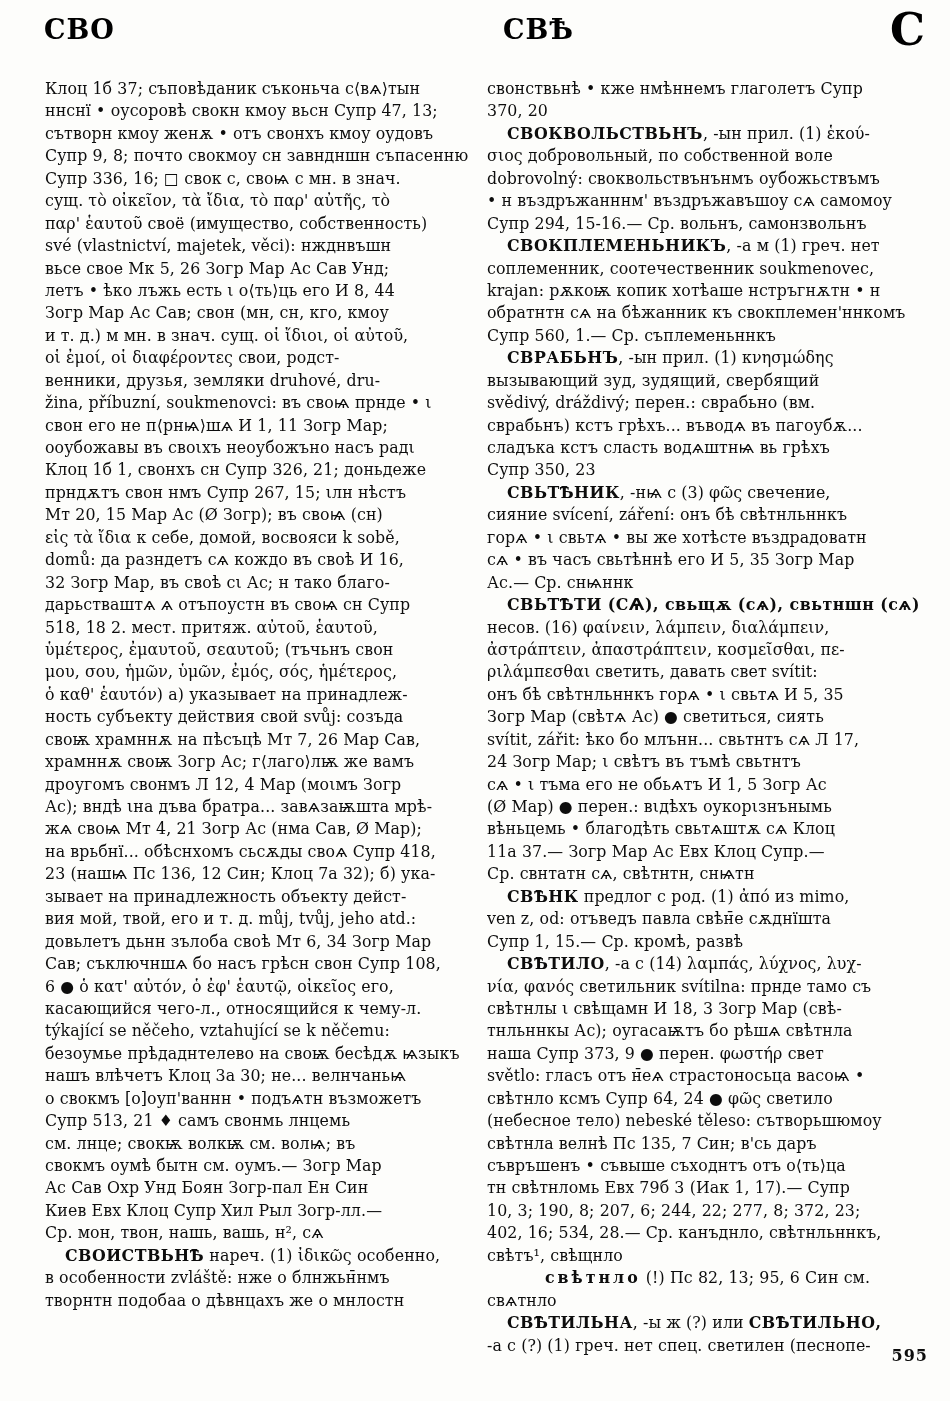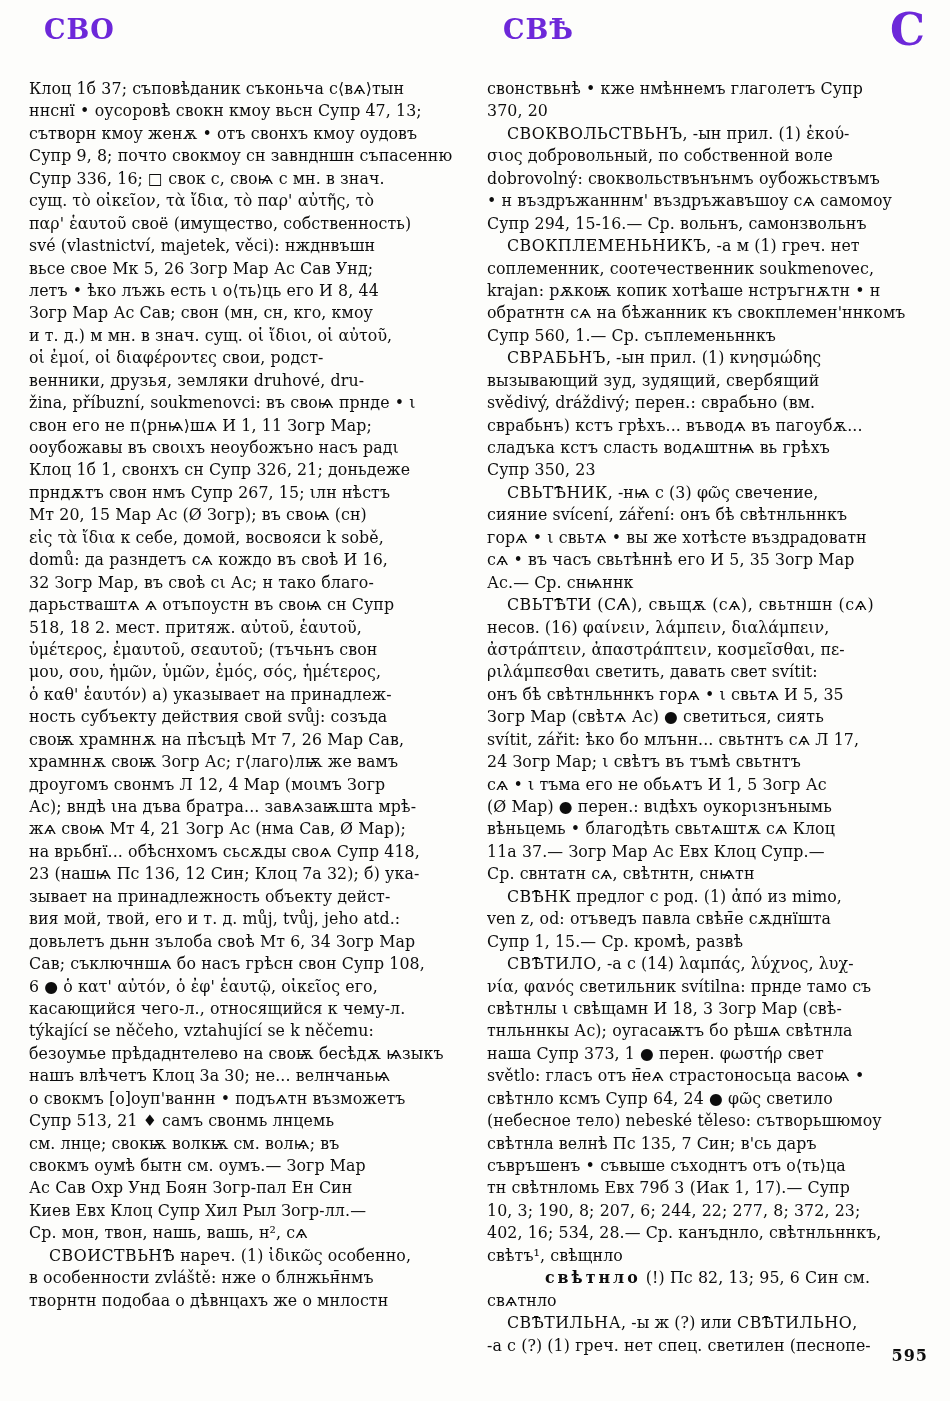--- a/index.html
+++ b/index.html
@@ -9,46 +9,46 @@
     color:#0d0d0d;
     font-family:"DejaVu Serif","DejaVu Sans",serif;
     position:relative;
     overflow:hidden;
   }
   .runhead{
     position:absolute;top:14px;
     font-weight:bold;
     font-size:27px;
     letter-spacing:1px;
-    color:#6d28d9;
+    color:#000000;
   }
   #rh-left{left:44px;}
   #rh-center{left:503px;}
   #rh-right{
     right:24px;top:4px;
     font-size:44px;
     font-weight:bold;
   }
   .col{
     position:absolute;
     top:78px;
     width:441px;
     height:1290px;
     overflow:hidden;
   }
-  #col-left{left:29px;}
+  #col-left{left:45px;}
   #col-right{left:487px;}
   .line{
     height:22.45px;
     line-height:22.45px;
     font-size:15.8px;
     white-space:nowrap;
     letter-spacing:0.1px;
   }
-  .line .b{font-weight:normal;letter-spacing:0.5px;}
+  .line .b{font-weight:bold;letter-spacing:0.5px;}
   .line .lsp{font-weight:bold;letter-spacing:3px;}
   .ind1{text-indent:20px;}
   .ind2{text-indent:58px;}
   #page-number{
     position:absolute;
     top:1346px;right:22px;
     font-size:16px;
     font-weight:bold;
     letter-spacing:1px;
   }
@@ -157,21 +157,21 @@
     <div class="line">вѣньцемь • благодѣть свьтѧштѫ сѧ Клоц</div>
     <div class="line">11а 37.— Зогр Мар Ас Евх Клоц Супр.—</div>
     <div class="line">Ср. свнтатн сѧ, свѣтнтн, снѩтн</div>
     <div class="line ind1"><span class="b">СВѢНК</span><span> предлог с род. (1) ἀπό из mimo,</span></div>
     <div class="line">ven z, od: отъведъ павла свѣн̄е сѫднїшта</div>
     <div class="line">Супр 1, 15.— Ср. кромѣ, развѣ</div>
     <div class="line ind1"><span class="b">СВѢТИЛО</span><span>, -а с (14) λαμπάς, λύχνος, λυχ-</span></div>
     <div class="line">νία, φανός светильник svítilna: прнде тамо съ</div>
     <div class="line">свѣтнлы ι свѣщамн И 18, 3 Зогр Мар (свѣ-</div>
     <div class="line">тнльннкы Ас); оугасаѭтъ бо рѣшѧ свѣтнла</div>
-    <div class="line">наша Супр 373, 1 ● перен. φωστήρ свет</div>
+    <div class="line">наша Супр 373, 9 ● перен. φωστήρ свет</div>
     <div class="line">světlo: гласъ отъ н̄еѧ страстоносьца васоѩ •</div>
     <div class="line">свѣтнло ксмъ Супр 64, 24 ● φῶς светило</div>
     <div class="line">(небесное тело) nebeské těleso: сътворьшюмоу</div>
     <div class="line">свѣтнла велнѣ Пс 135, 7 Син; в'сь даръ</div>
     <div class="line">съвръшенъ • съвыше съходнтъ отъ о⟨ть⟩ца</div>
     <div class="line">тн свѣтнломь Евх 79б 3 (Иак 1, 17).— Супр</div>
     <div class="line">10, 3; 190, 8; 207, 6; 244, 22; 277, 8; 372, 23;</div>
     <div class="line">402, 16; 534, 28.— Ср. канъднло, свѣтнльннкъ,</div>
     <div class="line">свѣтъ¹, свѣщнло</div>
     <div class="line ind2"><span class="lsp">свѣтнло</span><span> (!) Пс 82, 13; 95, 6 Син см.</span></div>

